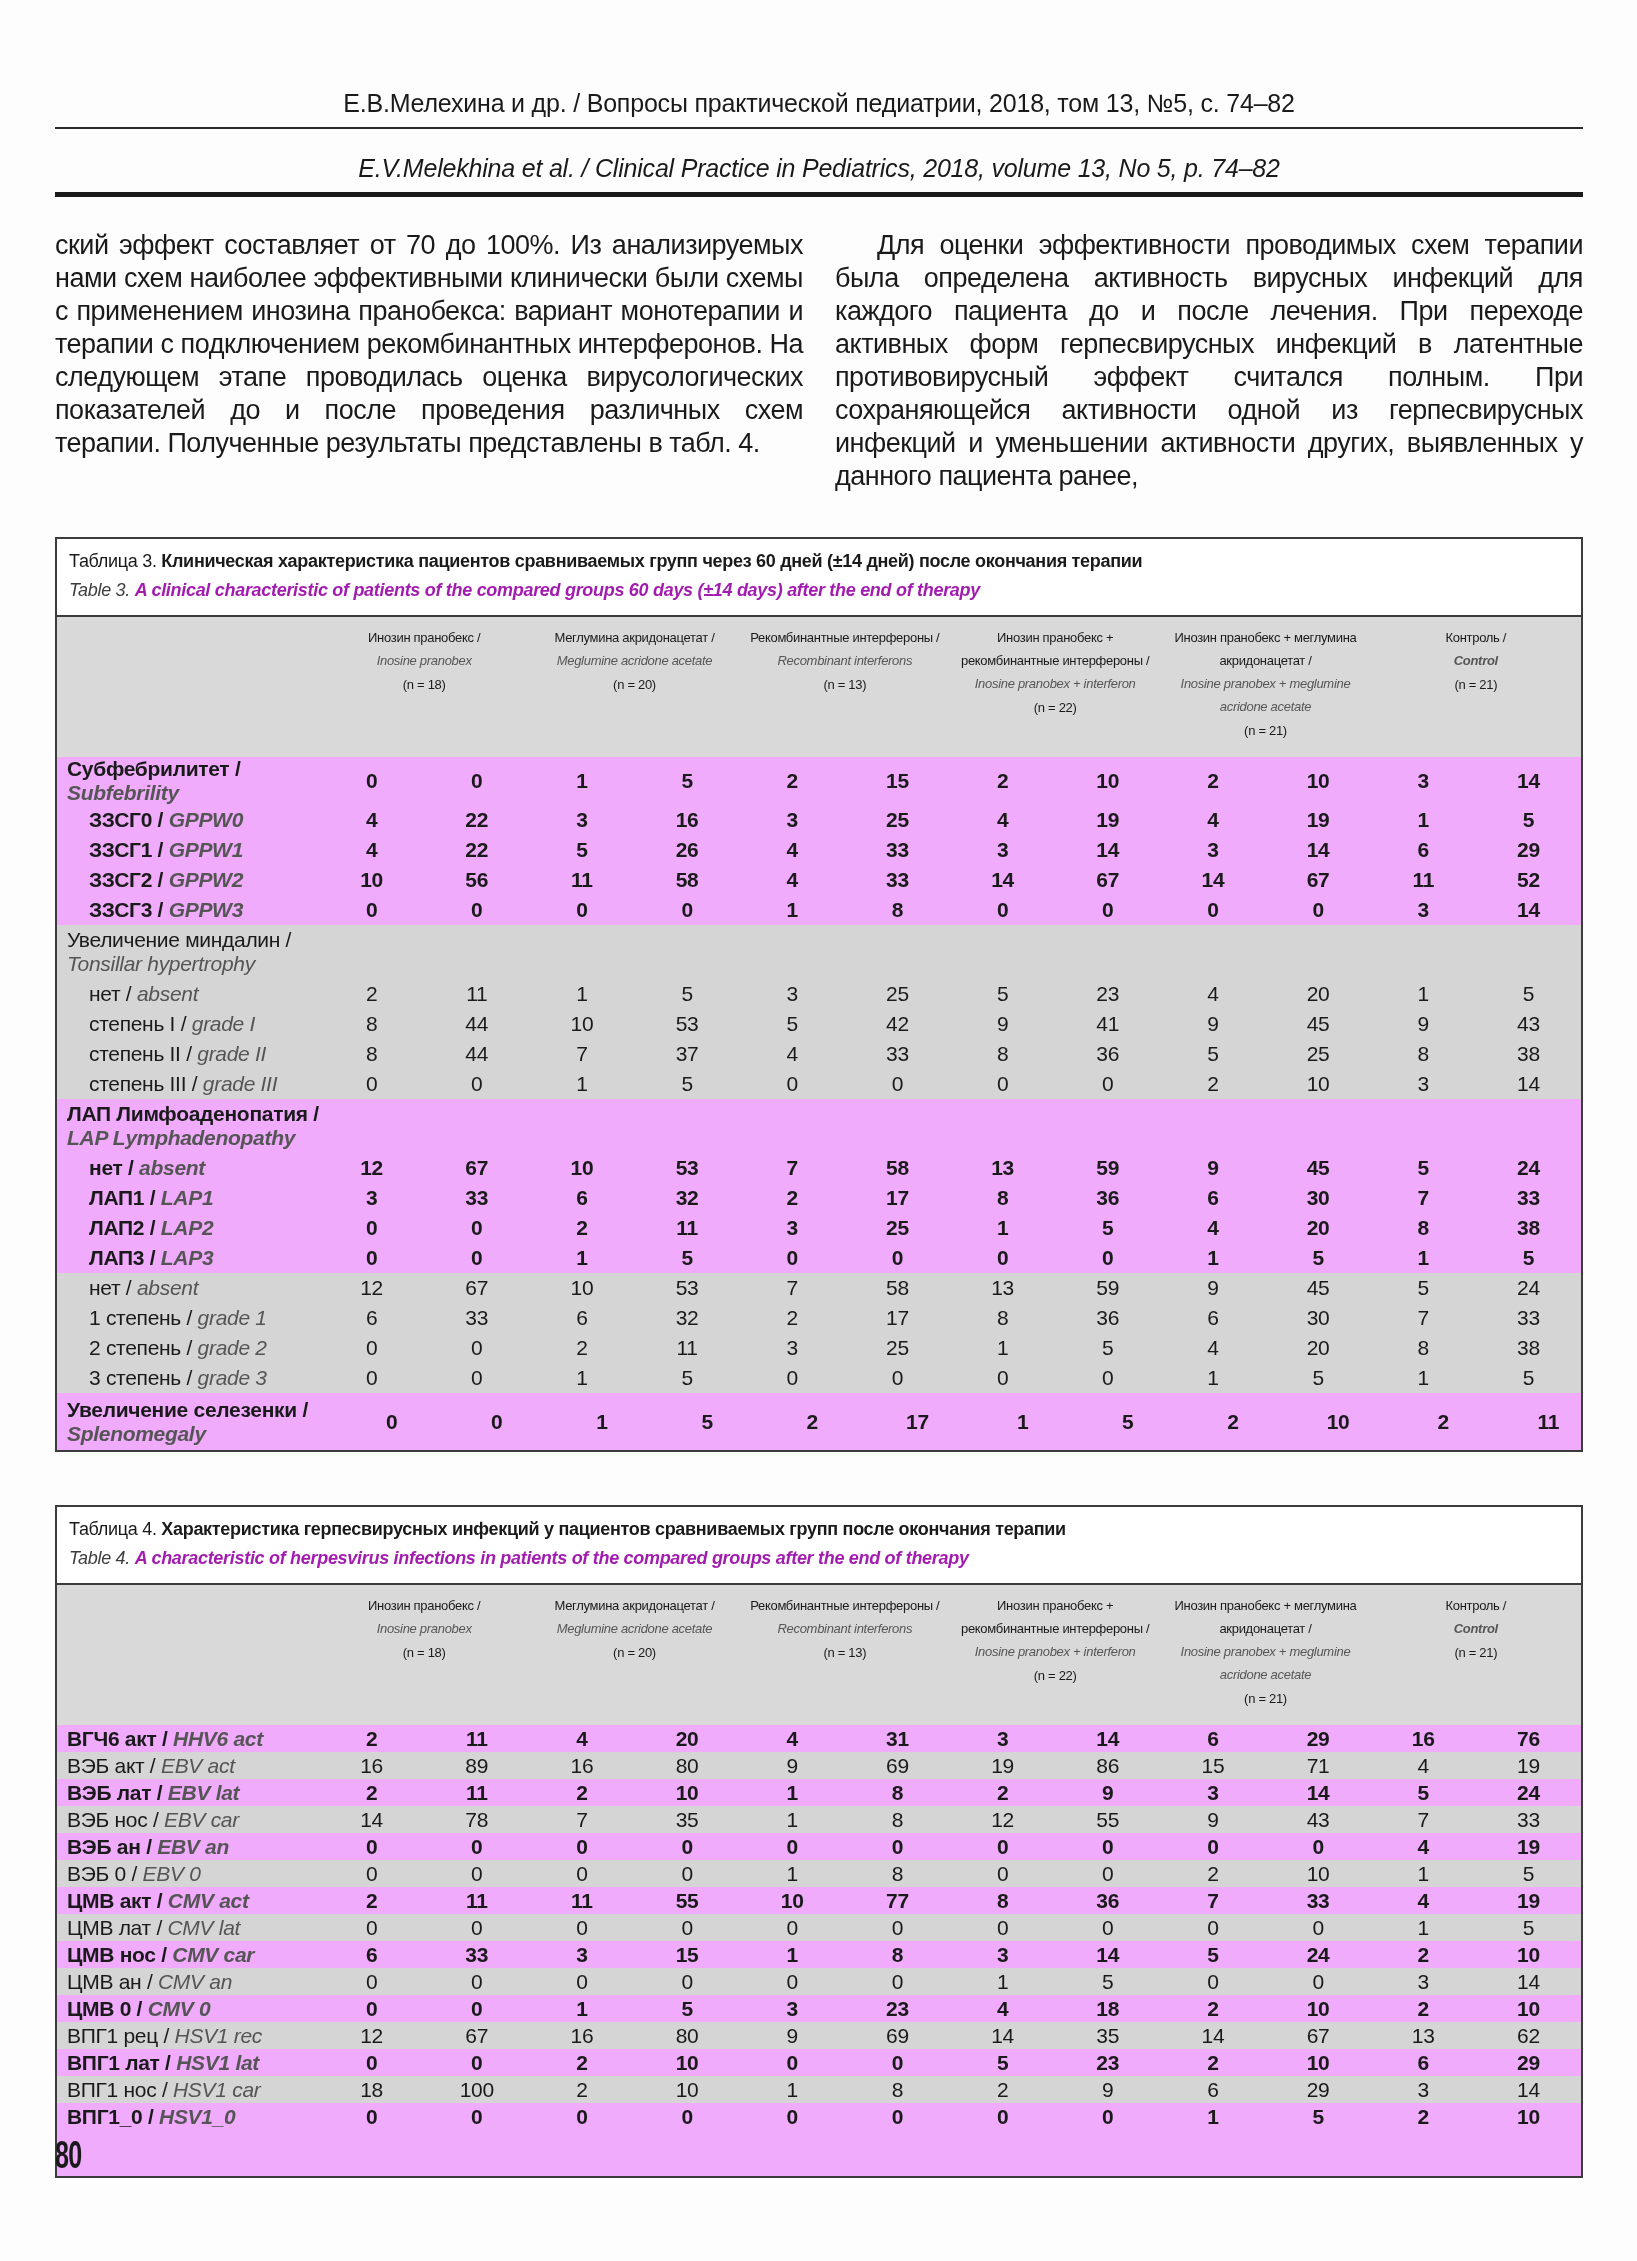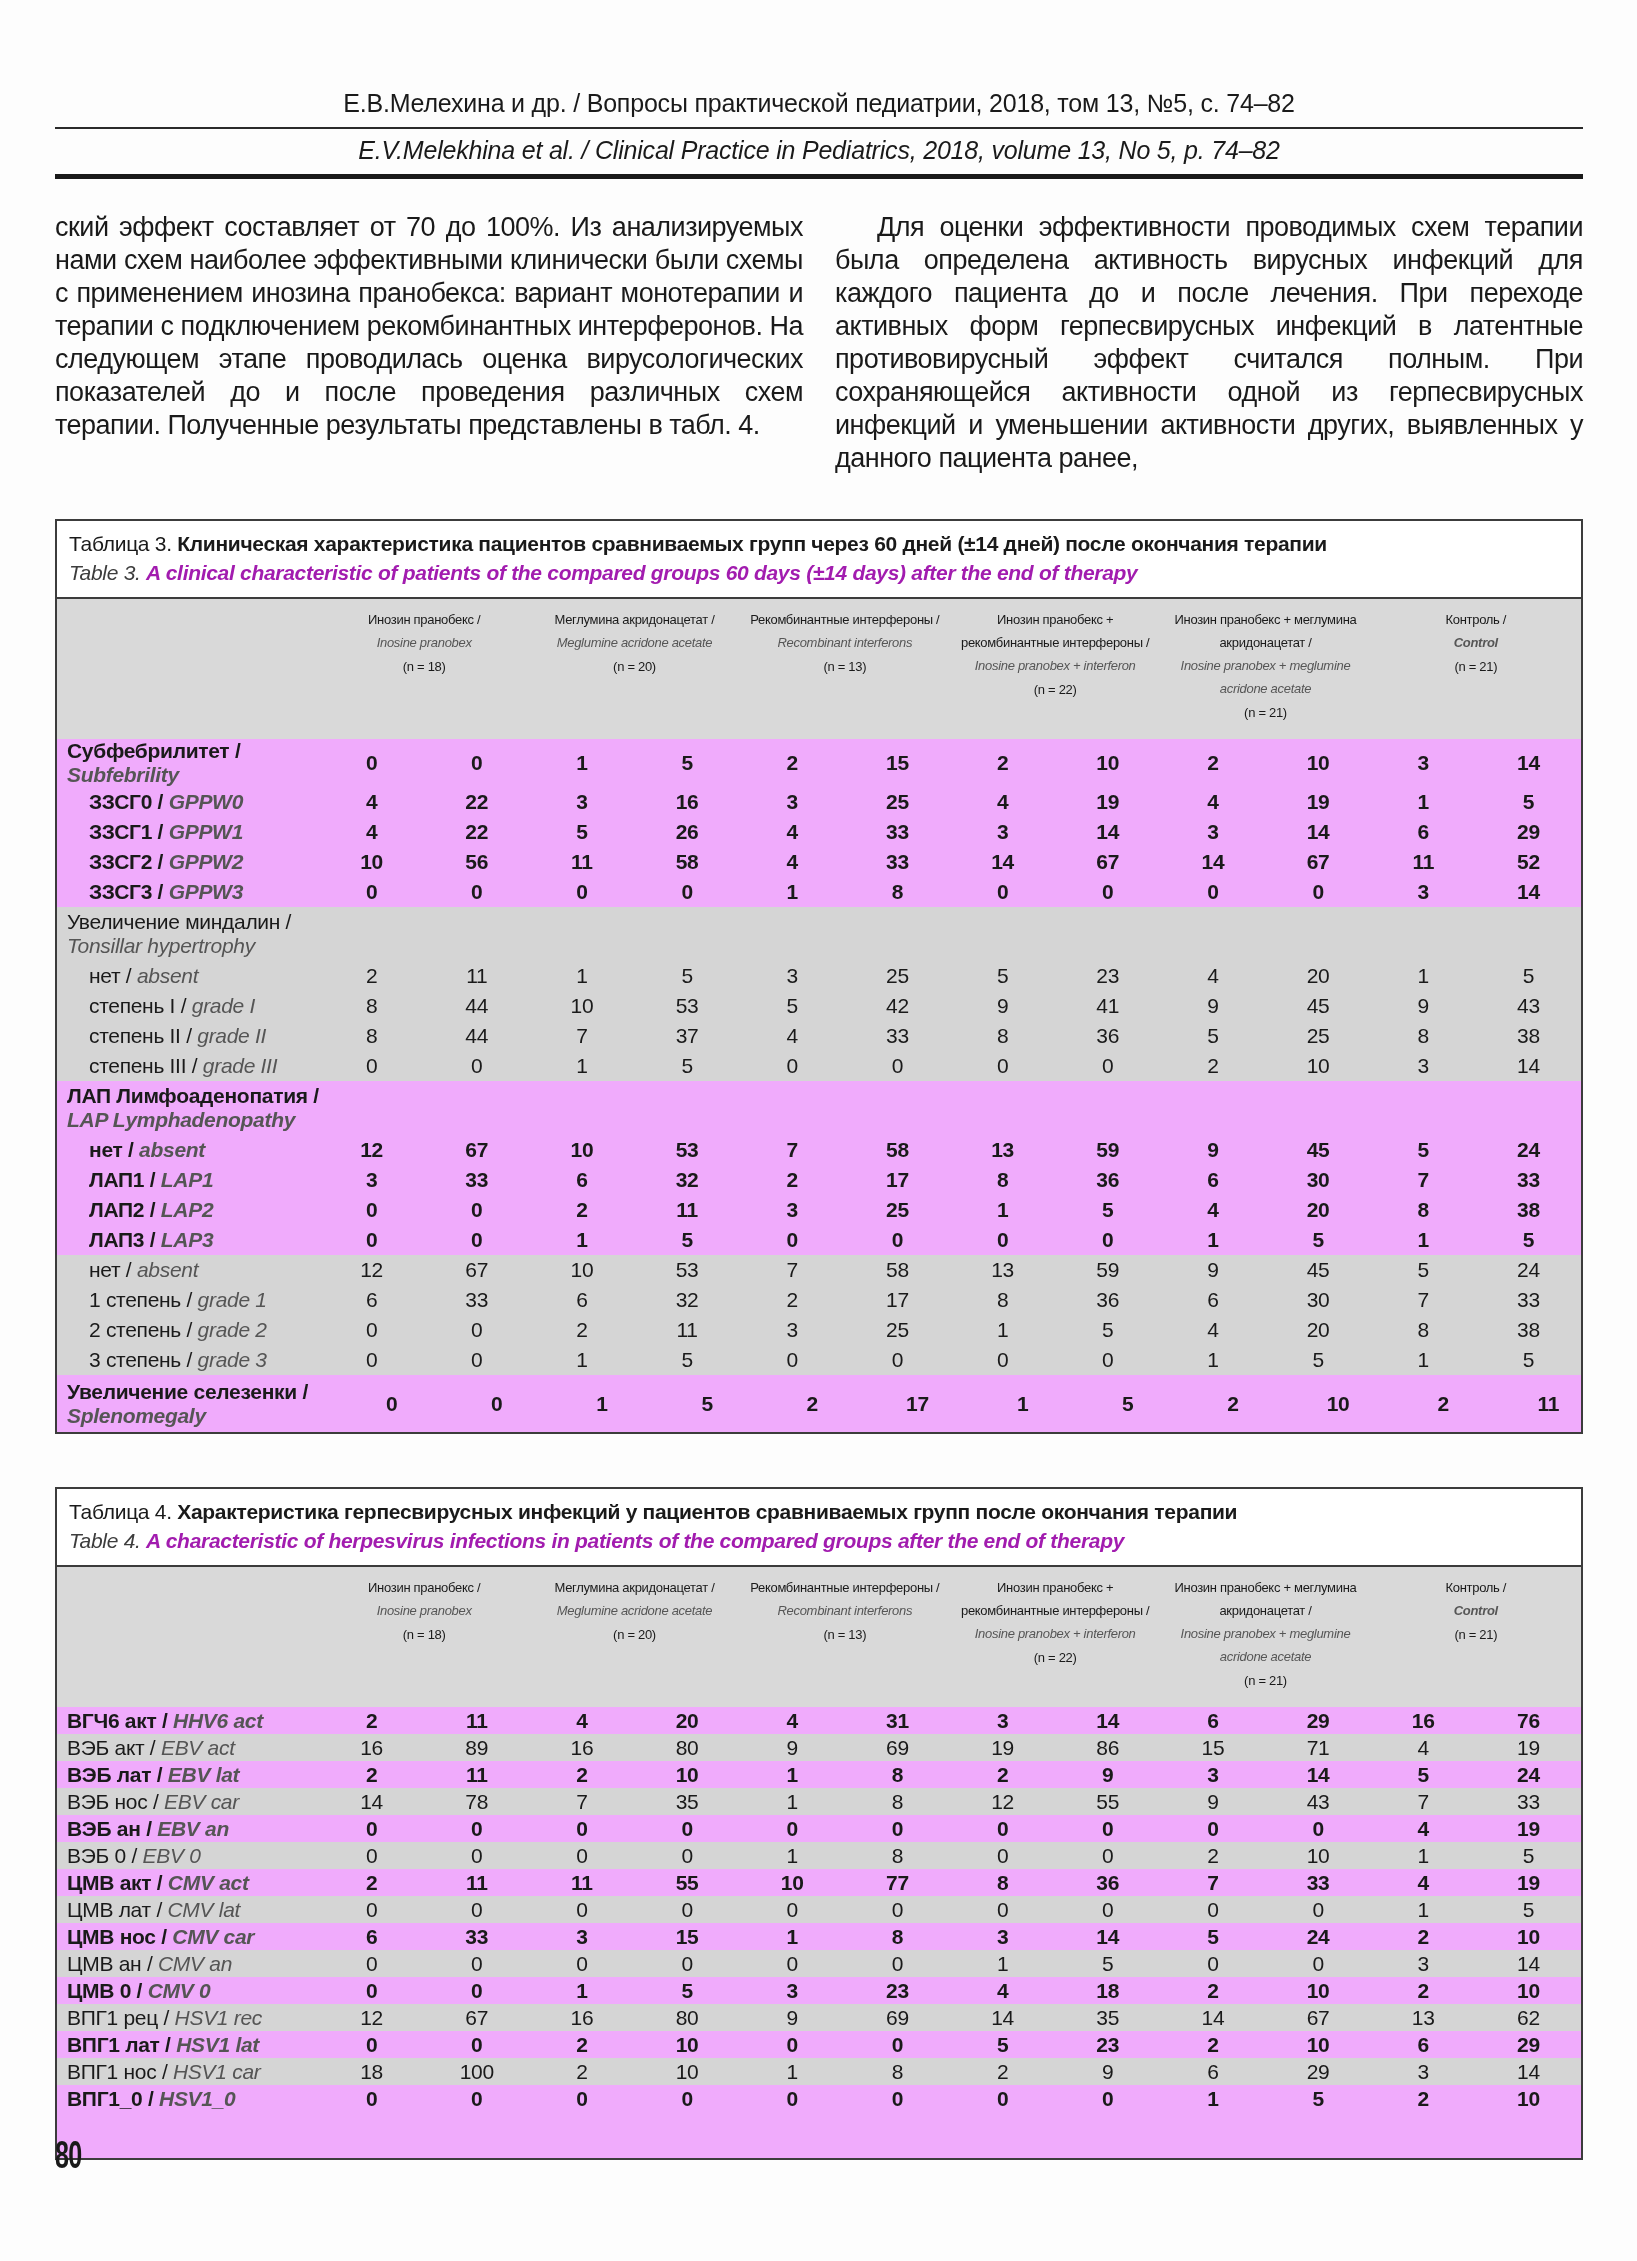--- a/index.html
+++ b/index.html
@@ -5,31 +5,31 @@
   html,body{margin:0;padding:0;background:#888;}
   .page{
     width:1638px;height:2261px;background:#fdfdfd;position:relative;
     font-family:"Liberation Sans",sans-serif;color:#1a1a1a;overflow:hidden;
     margin:0 auto;box-sizing:border-box;padding:0 55px;
   }
   
   header{padding-top:89px;text-align:center;}
   .h-ru{font-size:25px;letter-spacing:-0.2px;}
   .rule-thin{height:2px;background:#2a2a2a;margin-top:9px;}
-  .h-en{font-size:25px;font-style:italic;margin-top:7px;letter-spacing:-0.2px;}
+  .h-en{font-size:25px;font-style:italic;margin-top:25px;letter-spacing:-0.2px;}
   .rule-thick{height:5px;background:#1a1a1a;margin-top:9px;}
   
   .cols{display:flex;gap:32px;margin-top:32px;}
   .col{flex:1;font-size:27px;line-height:33px;text-align:justify;margin:0;letter-spacing:-0.5px;}
   .col.first-indent{text-indent:42px;}
   
   .tbl{border:2px solid #3c3c3c;background:#eaeaea;}
   .tbl.t3{margin-top:44px;}
   .tbl.t4{margin-top:53px;}
-  .tbl-title{background:#fff;padding:8px 12px 10px;font-size:21px;line-height:29px;letter-spacing:-0.3px;}
+  .tbl-title{background:#fff;padding:8px 12px 10px;font-size:18px;line-height:29px;letter-spacing:-0.3px;}
   .t-main{font-weight:700;}
   .t-en-line{font-style:italic;}
   .t-pre-en{color:#3d3d3d;}
   .t-main-en{font-weight:700;color:#a21caf;}
   .tbl-head{display:flex;background:#d9d9d9;border-top:2px solid #3c3c3c;padding-top:7px;}
   .spacer{width:262px;flex:none;}
   .hgroups{flex:1;display:grid;grid-template-columns:repeat(6,1fr);}
   .gcell{text-align:center;font-size:13px;line-height:23px;padding:2px 6px;letter-spacing:-0.3px;}
   .g-ru{display:block;}
   .g-en{display:block;font-style:italic;color:#565656;}

